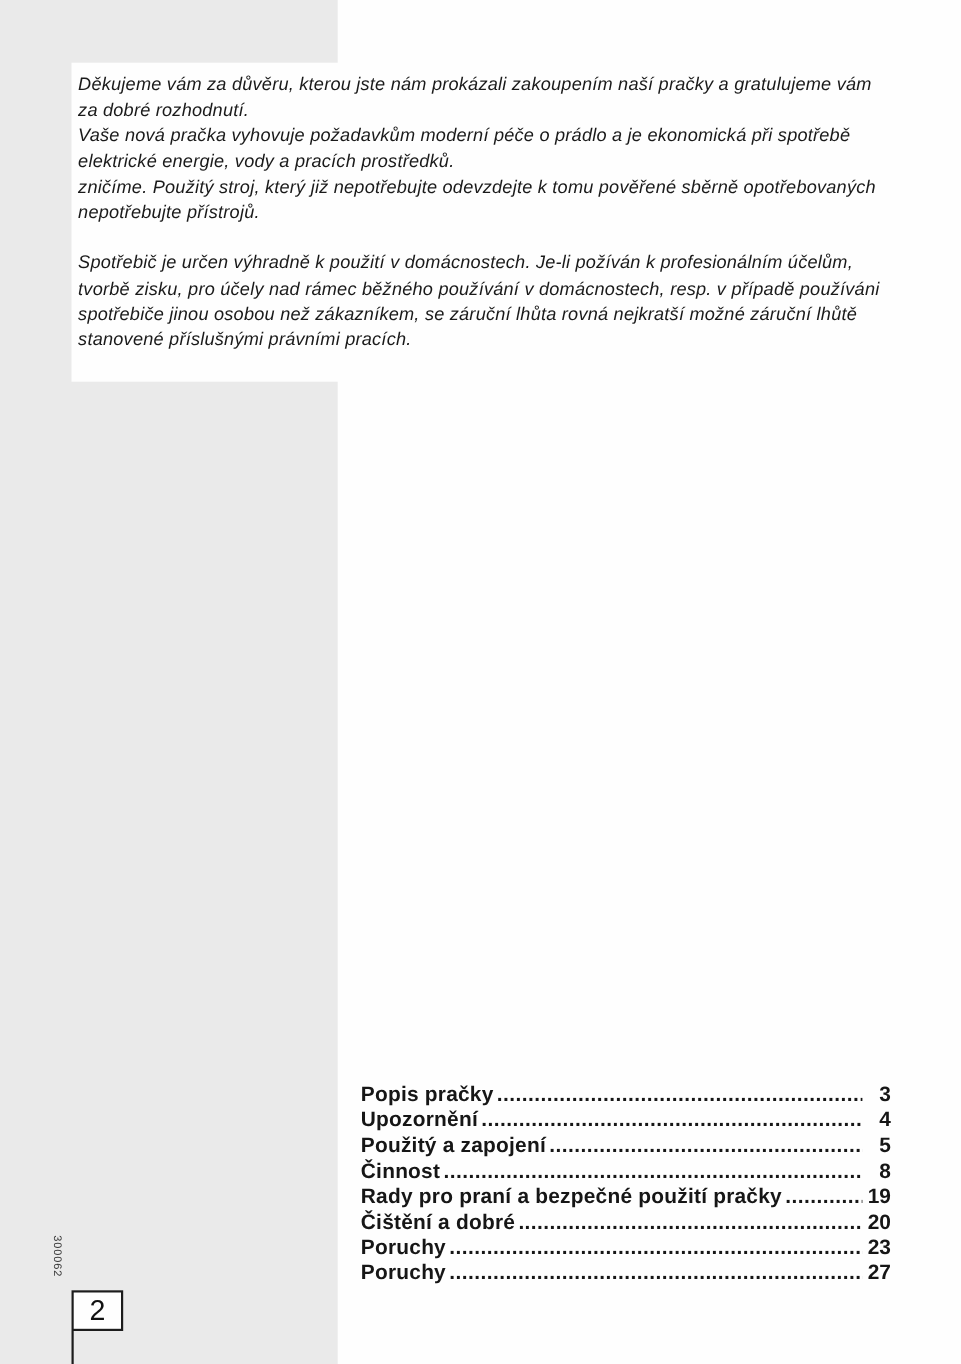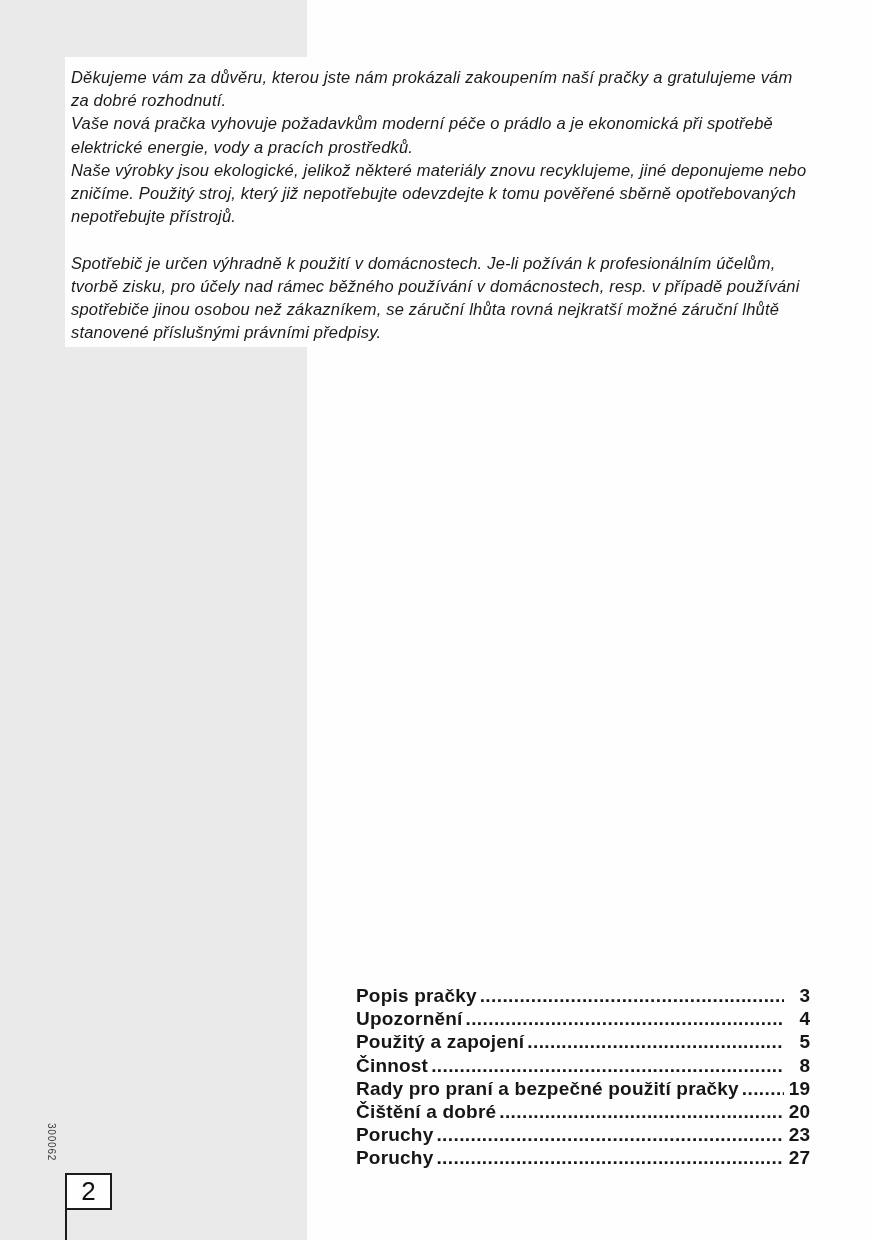--- a/index.html
+++ b/index.html
@@ -47,21 +47,21 @@
     width: 482px;
   }
   .toc-row {
     display: flex;
     align-items: baseline;
     font-weight: bold;
     font-size: 19px;
     line-height: 23.2px;
     white-space: nowrap;
   }
-  .toc-label { flex: 0 0 auto; letter-spacing: 0.2px; margin-left: 28px; }
+  .toc-label { flex: 0 0 auto; letter-spacing: 0.2px; }
   .toc-leader {
     flex: 1 1 auto;
     overflow: hidden;
     margin: 0 2px 0 3px;
     font-weight: bold;
     letter-spacing: 0.4px;
   }
   .toc-page {
     flex: 0 0 auto;
     min-width: 24px;
@@ -109,29 +109,28 @@
   <div class="intro-block">
     <div class="intro-par">
       <div class="intro-line">Děkujeme vám za důvěru, kterou jste nám prokázali zakoupením naší pračky a gratulujeme vám</div>
       <div class="intro-line">za dobré rozhodnutí.</div>
     </div>
     <div class="intro-par">
       <div class="intro-line">Vaše nová pračka vyhovuje požadavkům moderní péče o prádlo a je ekonomická při spotřebě</div>
       <div class="intro-line">elektrické energie, vody a pracích prostředků.</div>
     </div>
     <div class="intro-par">
-      <div class="intro-line">Naše výrobky jsou ekologické, jelikož některé materiály znovu recyklujeme, jiné deponujeme nebo</div>
       <div class="intro-line">zničíme. Použitý stroj, který již nepotřebujte odevzdejte k tomu pověřené sběrně opotřebovaných</div>
       <div class="intro-line">nepotřebujte přístrojů.</div>
     </div>
     <div class="intro-par gap-before">
       <div class="intro-line">Spotřebič je určen výhradně k použití v domácnostech. Je-li požíván k profesionálním účelům,</div>
       <div class="intro-line">tvorbě zisku,  pro účely nad rámec běžného používání v domácnostech, resp. v případě používáni</div>
       <div class="intro-line">spotřebiče jinou osobou než zákazníkem, se záruční lhůta rovná nejkratší možné záruční lhůtě</div>
-      <div class="intro-line">stanovené příslušnými právními předpisy.</div>
+      <div class="intro-line">stanovené příslušnými právními pracích.</div>
     </div>
   </div>
 
   <div class="toc">
     <div class="toc-row">
       <span class="toc-label">Popis pračky</span>
       <span class="toc-leader">................................................................................................................................................................</span>
       <span class="toc-page">3</span>
     </div>
     <div class="toc-row">

